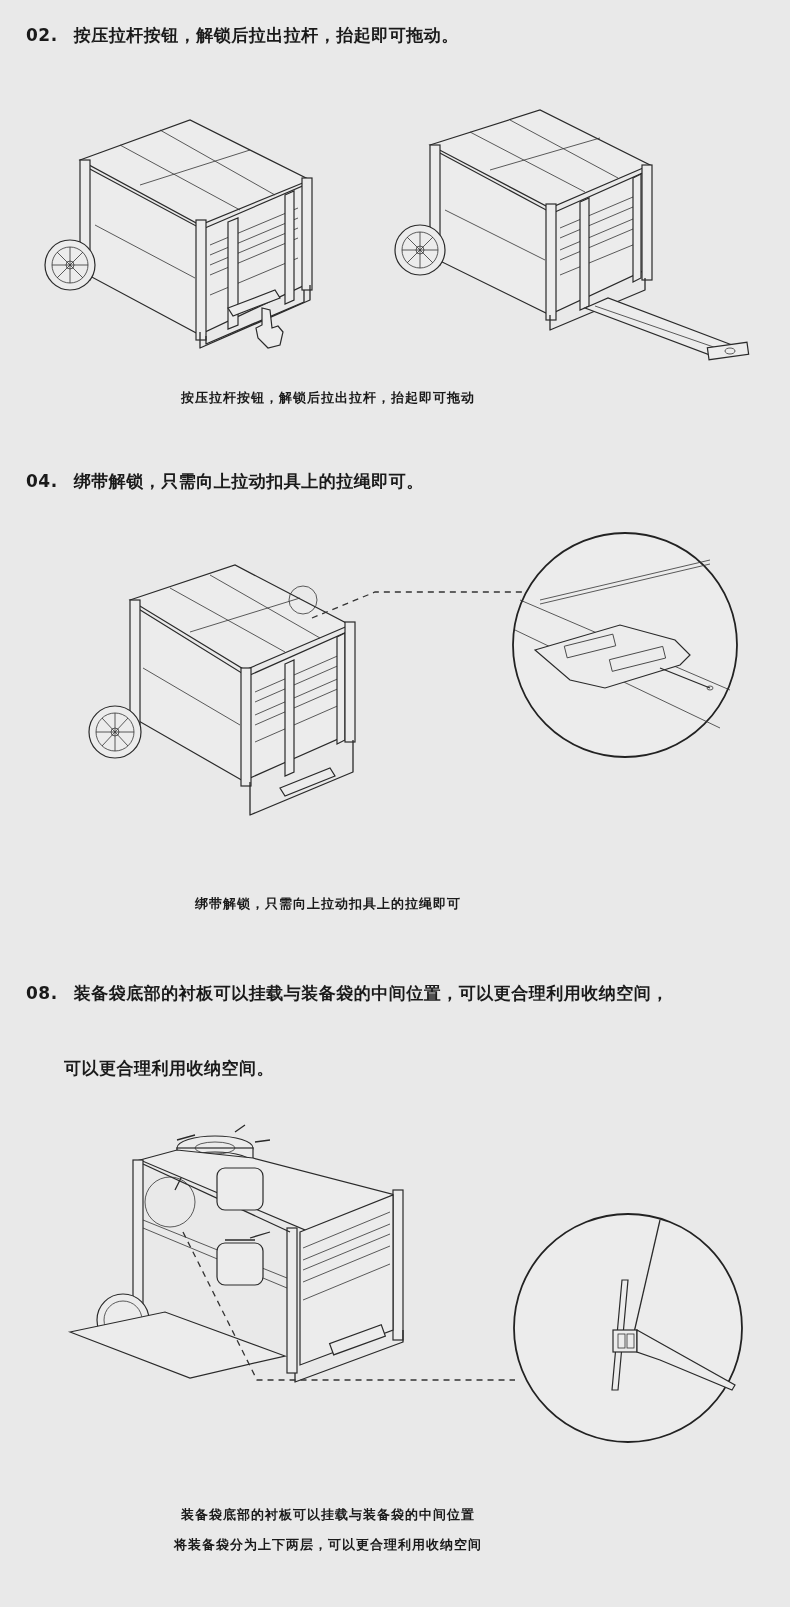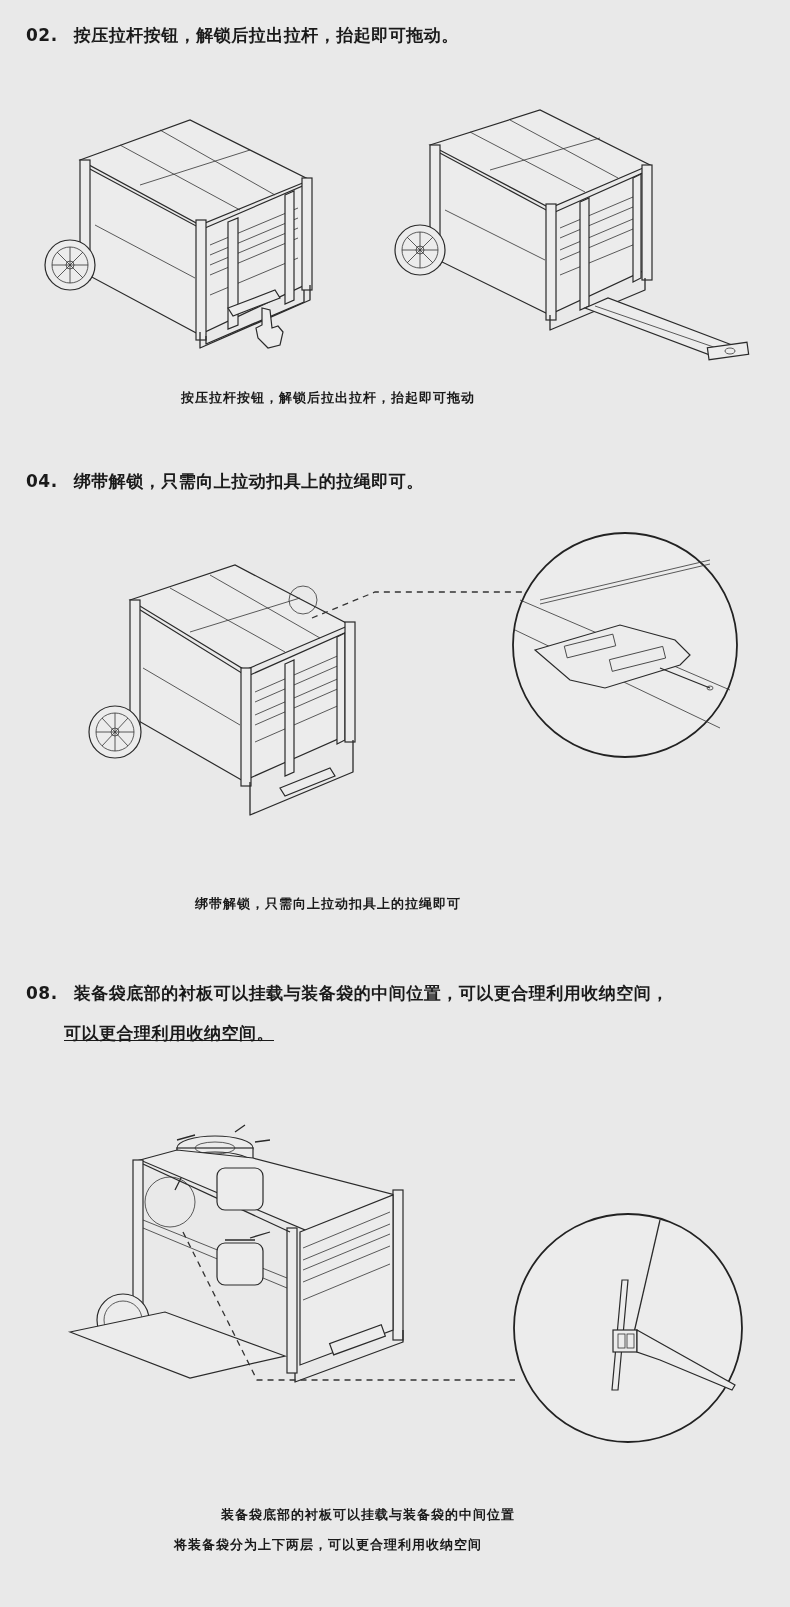--- a/index.html
+++ b/index.html
@@ -172,21 +172,21 @@
     <line class="ln" x1="150" y1="138" x2="200" y2="158"></line>
     <ellipse class="lnt" cx="200" cy="158" rx="3" ry="2"></ellipse>
   </svg>
 </div>
 
 <div class="caption" style="top:889px;">绑带解锁，只需向上拉动扣具上的拉绳即可</div>
 
 <div class="step-title" style="top:982px;">
   <span class="num">08.</span><span>装备袋底部的衬板可以挂载与装备袋的中间位置，可以更合理利用收纳空间，</span>
 </div>
-<div class="step-sub" style="top:1022px;text-decoration:underline;">可以更合理利用收纳空间。</div>
+<div class="step-sub" style="top:1057px;">可以更合理利用收纳空间。</div>
 
 <div class="fig" style="left:65px; top:1120px;">
   <svg width="360" height="270" viewBox="0 0 360 270">
 
     <ellipse class="fillw" cx="150" cy="28" rx="38" ry="12"></ellipse>
     <rect class="fillw" x="112" y="28" width="76" height="16"></rect>
     <ellipse class="fillw" cx="150" cy="44" rx="38" ry="12"></ellipse>
     <ellipse class="lnt" cx="150" cy="28" rx="20" ry="6"></ellipse>
     <path class="ln" d="M112,20 L130,15 M170,12 L180,5 M190,22 L205,20 M120,50 L110,70 M190,48 L210,70"></path>
 
@@ -234,14 +234,14 @@
     <circle class="circ" cx="118" cy="118" r="114"></circle>
     <line class="ln" x1="150" y1="10" x2="120" y2="140"></line>
     <polygon class="fillw" points="112,70 118,70 108,180 102,180"></polygon>
     <rect class="fillw" x="103" y="120" width="24" height="22"></rect>
     <rect class="lnt" x="108" y="124" width="7" height="14"></rect>
     <rect class="lnt" x="117" y="124" width="7" height="14"></rect>
     <polygon class="fillw" points="127,120 225,175 222,180 150,150 127,142"></polygon>
   </svg>
 </div>
 
-<div class="caption" style="top:1500px;padding-left:40px;">装备袋底部的衬板可以挂载与装备袋的中间位置</div>
+<div class="caption" style="top:1500px;">装备袋底部的衬板可以挂载与装备袋的中间位置</div>
 <div class="caption" style="top:1530px;text-align:center;">将装备袋分为上下两层，可以更合理利用收纳空间</div>
 
 </body></html>

